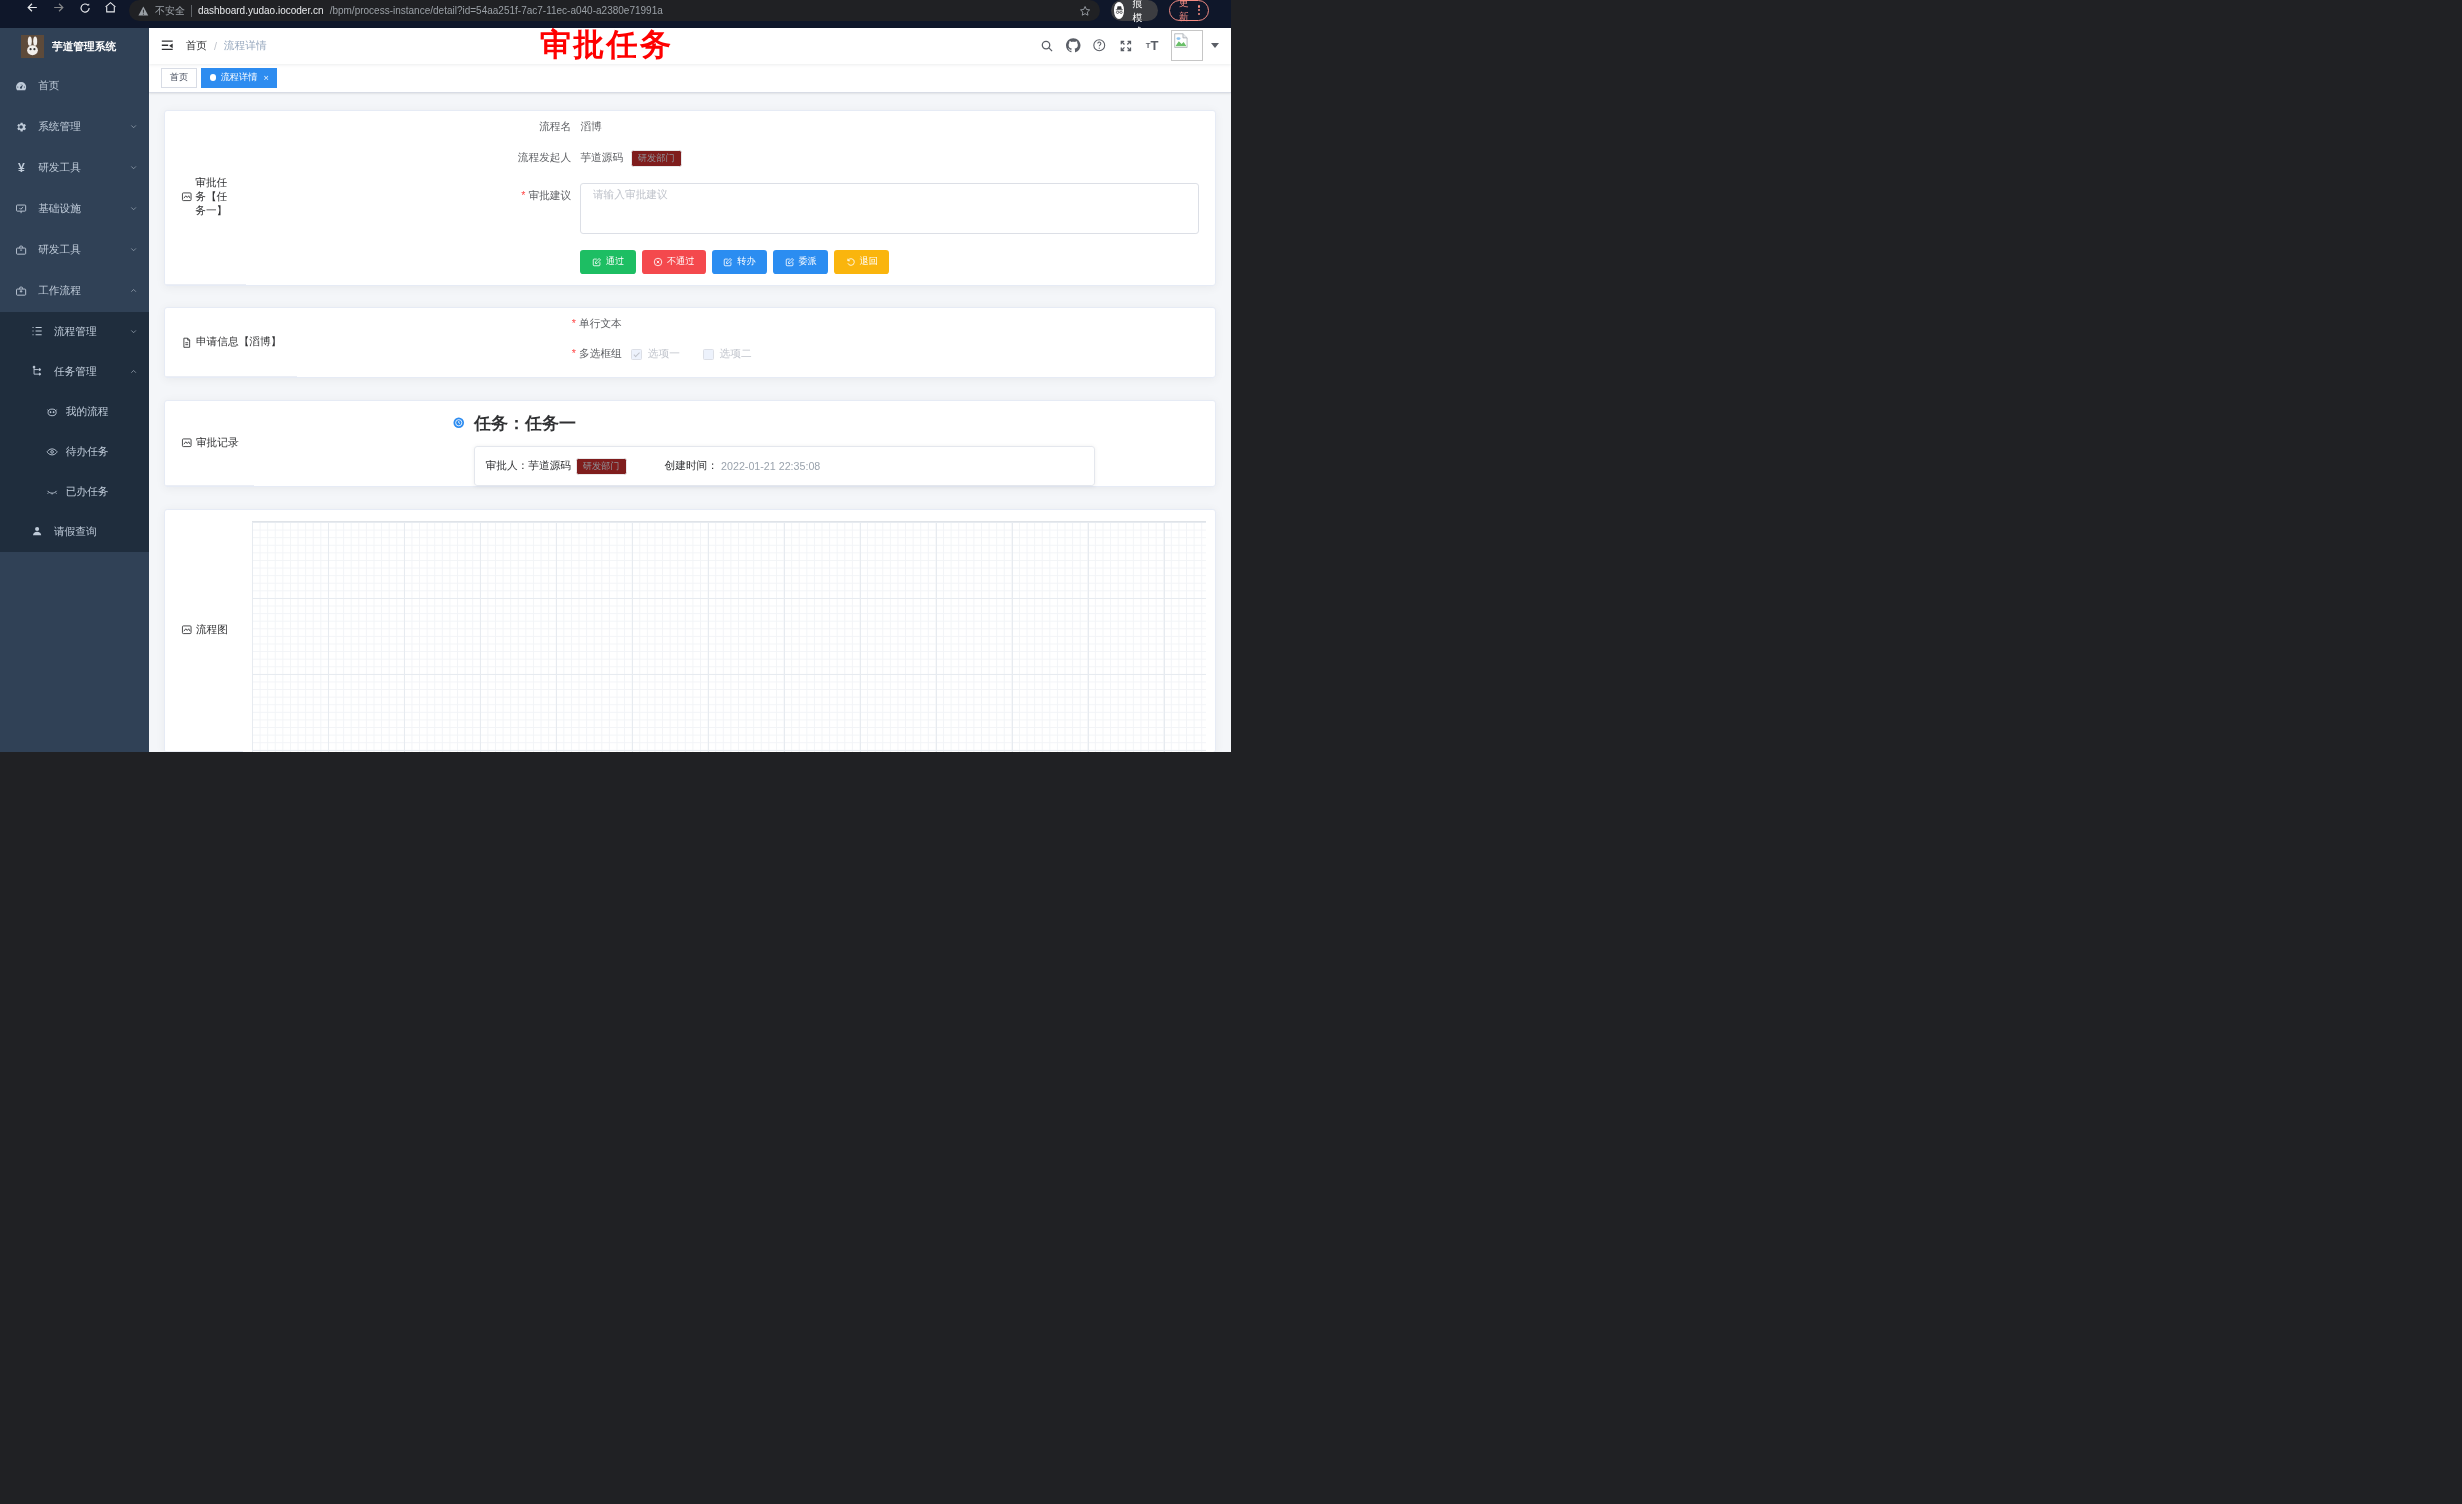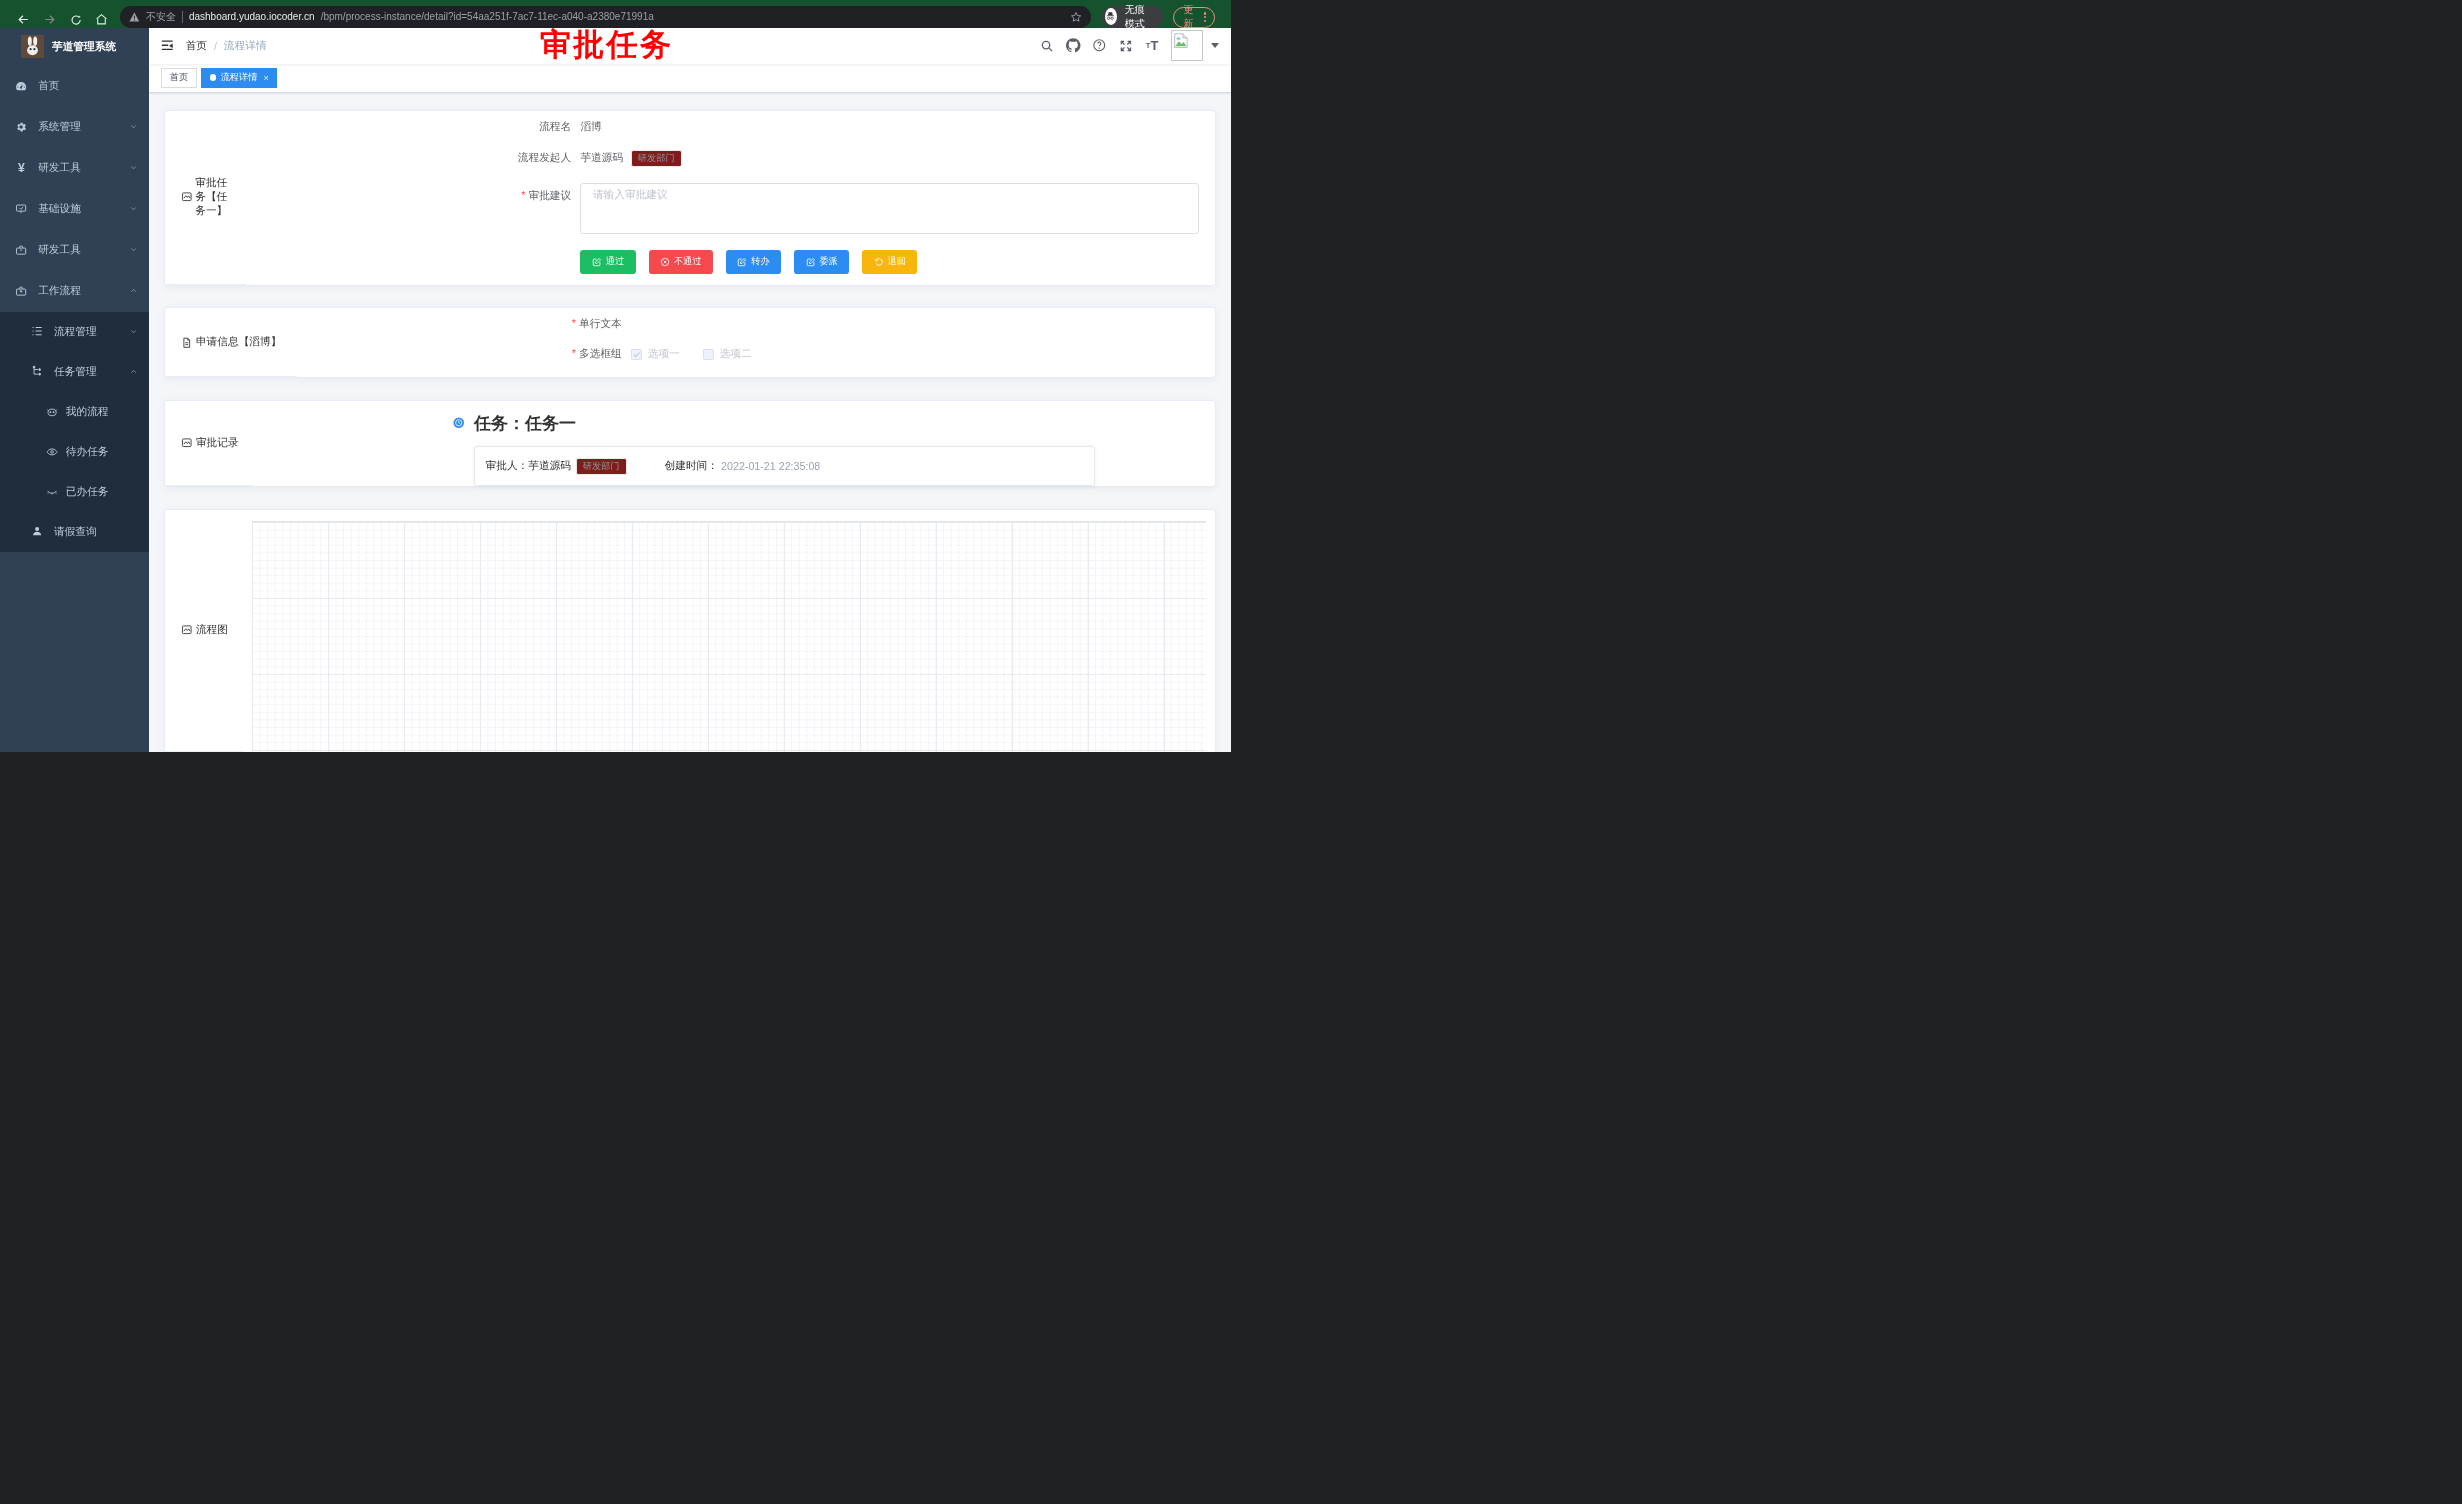--- a/index.html
+++ b/index.html
@@ -1,20 +1,20 @@
 <!DOCTYPE html>
 <html style="font-size:12.2px"><head>
 <meta charset="utf-8">
 <style>
   * { margin:0; padding:0; box-sizing:border-box; }
   html,body { background:#202124; font-family:"Liberation Sans", sans-serif; }
   .page { position:relative; width:1231px; height:752px; overflow:hidden; background:#f4f6f9; }
 
   
-  .chrome { height:27.5px; background:#14532d; display:flex; align-items:flex-end; padding:0 16px; gap:10.7px; }
+  .chrome { height:27.5px; background:#0f172a; display:flex; align-items:flex-start; padding:0 25px; gap:10.7px; }
   .chrome .navbtn { width:15.3px; height:15.3px; display:flex; align-items:center; justify-content:center; color:#e8eaed; flex:0 0 auto; cursor:pointer; }
   .chrome .navbtn.dim { color:#85878a; }
   .urlbar { flex:0 0 auto; width:971px; height:21.4px; background:#202124; border-radius:10.7px; display:flex; align-items:center; padding:0 9.2px; gap:6.1px; color:#9aa0a6; font-size:10px; }
   .urlbar .sep { width:0.8px; height:12.2px; background:#5f6368; }
   .urlbar .host { color:#e8eaed; }
   .urlbar .path { color:#9aa0a6; }
   .urlbar .grow { flex:1; }
   .incog { display:flex; align-items:center; gap:8px; background:#3c3d41; border-radius:10.7px; height:21.4px; padding:0 9.2px 0 3.1px; color:#fff; font-size:10px; }
   .incog .badge { width:17px; height:17px; border-radius:50%; background:#fff; display:flex; align-items:center; justify-content:center; color:#35363a; }
   .updatepill { display:flex; align-items:center; gap:6.1px; border:1.1px solid #f28b82; color:#f28b82; border-radius:10.7px; height:20.6px; padding:0 4.6px 0 9.2px; font-size:10px; cursor:pointer; }
@@ -69,21 +69,21 @@
   .req::before { content:"*"; color:#ff4949; margin-right:3.1px; }
   .form-value { font-size:10.7px; color:#606266; display:flex; align-items:center; gap:7.6px; }
   .el-tag { height:17px; line-height:15.3px; padding:0 6.1px; background:#7f1d1d; border:0.8px solid #e9e9eb; border-radius:2.3px; color:#909399; font-size:9.2px; display:inline-block; }
 
   .opinion-row { align-items:flex-start; }
   .opinion-row .form-label { padding-top:6.1px; }
   textarea.opinion { width:619px; height:51px; border:0.8px solid #dcdfe6; border-radius:3.1px; padding:4.6px 11.5px; font-size:10.7px; color:#606266; resize:none; font-family:"Liberation Sans", sans-serif; background:
       linear-gradient(135deg, transparent 0 80%, #c0c4cc 80% 82%, transparent 82% 88%, #c0c4cc 88% 90%, transparent 90%) no-repeat right bottom/7.6px 7.6px, #fff; }
   textarea.opinion::placeholder { color:#c0c4cc; }
 
-  .btn-row { margin-left:319px; display:flex; gap:13px; margin-bottom:10.7px; }
+  .btn-row { margin-left:319px; display:flex; gap:6px; margin-bottom:10.7px; }
   .el-btn { display:flex; align-items:center; gap:3.8px; height:24.5px; padding:0 11.5px; border:none; border-radius:3.1px; color:#fff; font-size:9.2px; cursor:pointer; font-family:"Liberation Sans", sans-serif; }
   .el-btn .b-icon { width:10px; height:10px; display:flex; }
 
   input.dis-input { width:619px; height:27.5px; background:#f5f7fa; border:0.8px solid #e4e7ed; border-radius:3.1px; color:#c0c4cc; font-size:10.7px; padding:0 11.5px; font-family:"Liberation Sans", sans-serif; }
 
   .chk-group { display:flex; align-items:center; gap:23px; }
   .chk { display:flex; align-items:center; gap:6.1px; color:#c0c4cc; font-size:10.7px; }
   .chk-box { width:10.7px; height:10.7px; border:0.8px solid #dcdfe6; border-radius:1.5px; background:#edf2fc; position:relative; }
   .chk-box.checked::after { content:""; position:absolute; left:3.1px; top:0.8px; width:2.3px; height:5.4px; border-right:1.1px solid #c0c4cc; border-bottom:1.1px solid #c0c4cc; transform:rotate(45deg); }
 

